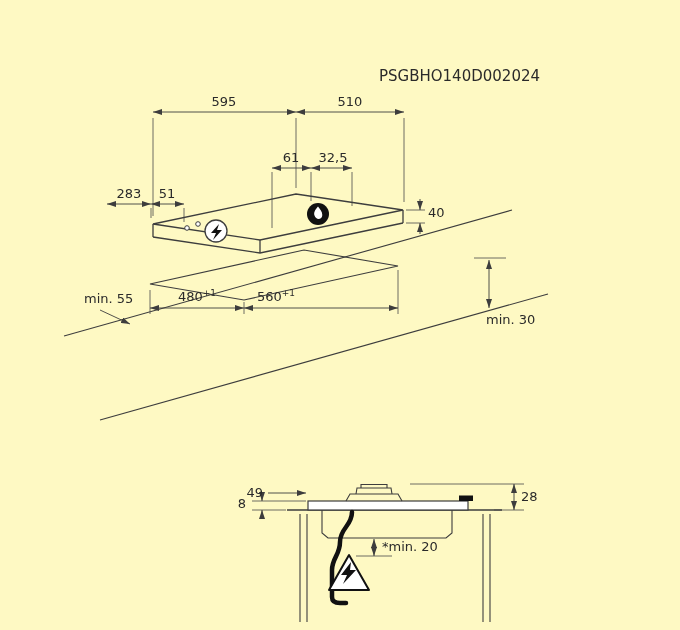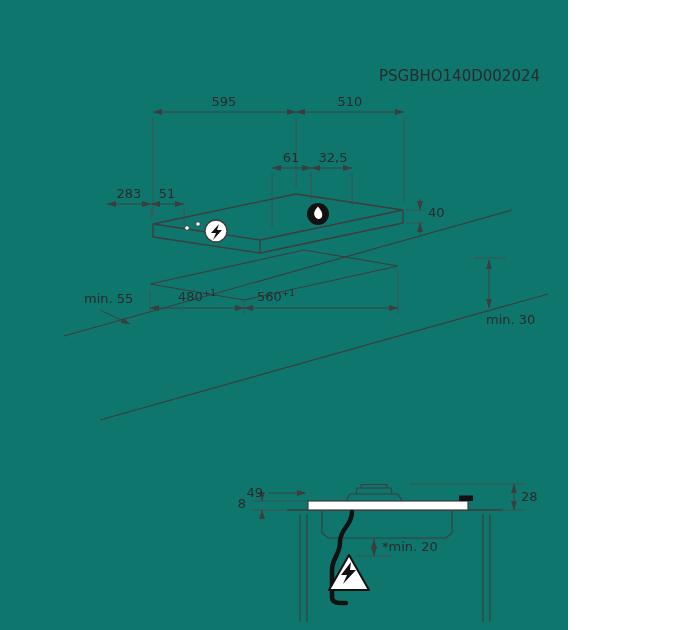--- a/index.html
+++ b/index.html
@@ -1,16 +1,16 @@
 <!DOCTYPE html>
 <html><head>
 <meta charset="utf-8">
 <style>
   html,body{margin:0;padding:0;background:#ffffff;}
-  #stage{position:relative;width:568px;height:630px;background:#0f766e;overflow:hidden;
+  #stage{position:relative;width:680px;height:630px;background:#fef9c3;overflow:hidden;
          font-family:"DejaVu Sans","Liberation Sans",sans-serif;}
   svg text{fill:#2a2a2a;font-family:"DejaVu Sans","Liberation Sans",sans-serif;font-size:13px;}
   svg text.partno{font-size:15px;}
   svg .thin{stroke:#4a4a4a;stroke-width:0.8;}
   svg .dim{stroke:#3d3d3d;stroke-width:0.9;}
   svg .draw{stroke:#3d3d3d;stroke-width:1.3;fill:none;}
   svg .draw2{stroke:#3d3d3d;stroke-width:1.1;fill:none;}
   svg .pipe{stroke:#111111;stroke-width:4.5;fill:none;stroke-linecap:round;}
   .sup{font-size:9px;}
 </style>

